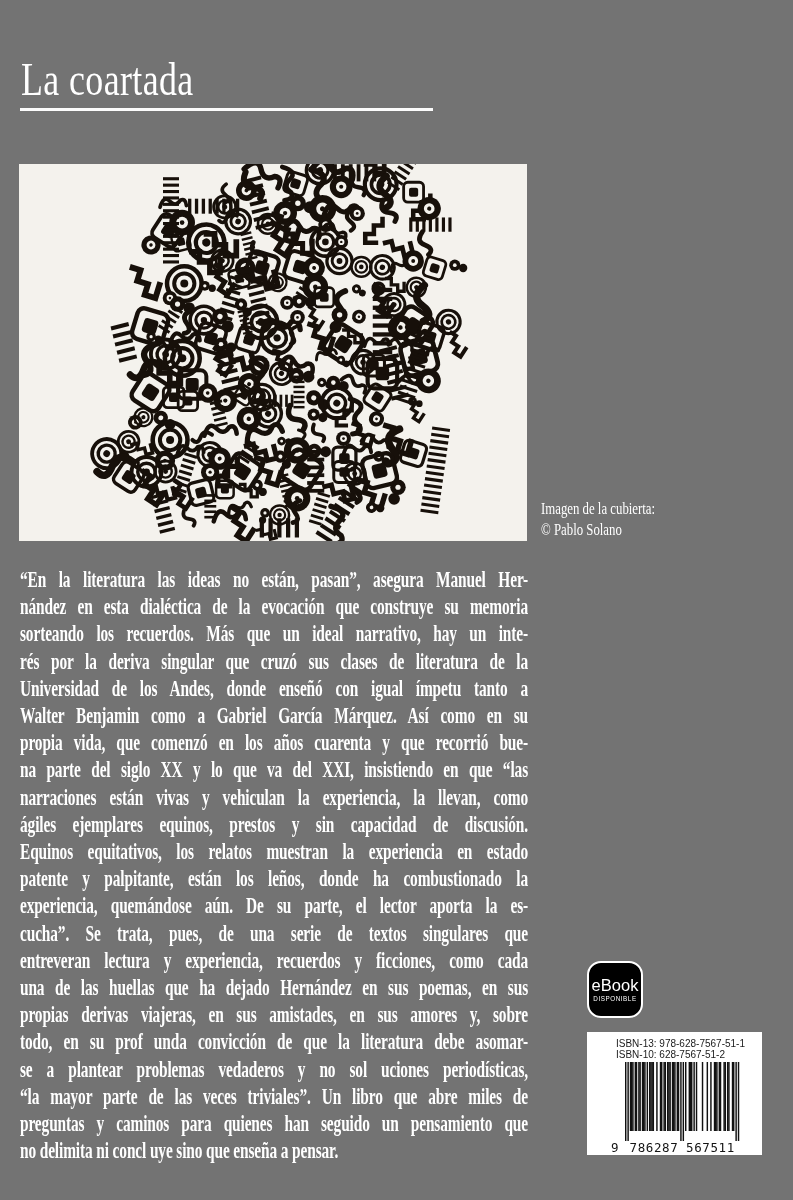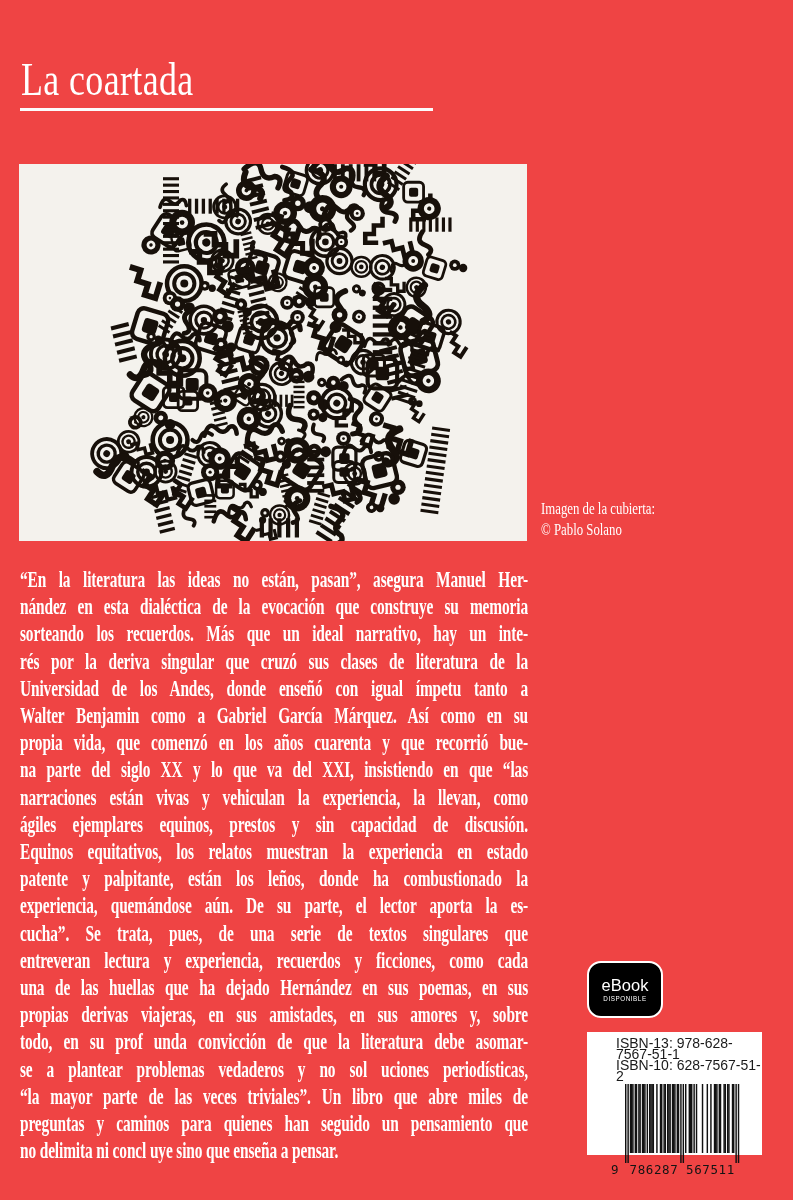--- a/index.html
+++ b/index.html
@@ -1,38 +1,38 @@
 <!DOCTYPE html>
 <html><head>
 <meta charset="utf-8">
 <style>
   html,body{margin:0;padding:0;background:#000;}
-  .cover{position:relative;width:793px;height:1200px;background:#ef4444;overflow:hidden;
+  .cover{position:relative;width:793px;height:1200px;background:#737373;overflow:hidden;
          font-family:"Liberation Serif",serif;color:#fff;}
   .title{position:absolute;left:21px;top:57px;margin:0;font-size:46px;font-weight:400;
          line-height:1;letter-spacing:.5px;white-space:nowrap;
          transform:scaleX(.78);transform-origin:0 0;}
   .title-rule{position:absolute;left:20px;top:108px;width:413px;height:2.5px;background:#fcfcfc;}
   .artwork{position:absolute;left:19px;top:164px;width:508px;height:377px;}
   .credit{position:absolute;left:541px;top:498px;font-size:16px;line-height:21px;
           white-space:nowrap;transform:scaleX(.8);transform-origin:0 0;}
   .body-text{position:absolute;left:20px;top:566px;width:775px;font-weight:700;
              font-size:23.5px;letter-spacing:-.2px;transform:scaleX(.6555);transform-origin:0 0;}
   .body-text .line{line-height:27.2px;text-align:justify;text-align-last:justify;text-justify:inter-word;}
   .body-text .line.last{text-align-last:left;}
-  .ebook-badge{position:absolute;left:587px;top:961px;width:76px;height:57px;box-sizing:border-box;
+  .ebook-badge{position:absolute;left:587px;top:961px;width:56px;height:57px;box-sizing:border-box;
                border:2.5px solid #fff;border-radius:14px;background:#000;
                display:flex;flex-direction:column;align-items:center;justify-content:center;
                font-family:"Liberation Sans",sans-serif;}
   .ebook-word{font-size:16.5px;line-height:17px;}
   .ebook-sub{font-size:6.3px;letter-spacing:.55px;margin-top:1px;}
   .barcode-box{position:absolute;left:587px;top:1032px;width:175px;height:123px;
                background:#fff;color:#111;font-family:"Liberation Sans",sans-serif;}
   .isbn-block{margin:6px 0 0 29px;}
-  .isbn-line{font-size:14px;line-height:11px;color:#1a1a1a;}
+  .isbn-line{font-size:10px;line-height:11px;color:#1a1a1a;}
   #barcodeSvg{display:block;margin-left:8px;}
   #doodle{display:block;}
 </style>
 </head>
 <body>
 
 <div class="cover">
 
   <h1 class="title">La coartada</h1>
   <div class="title-rule"></div>

